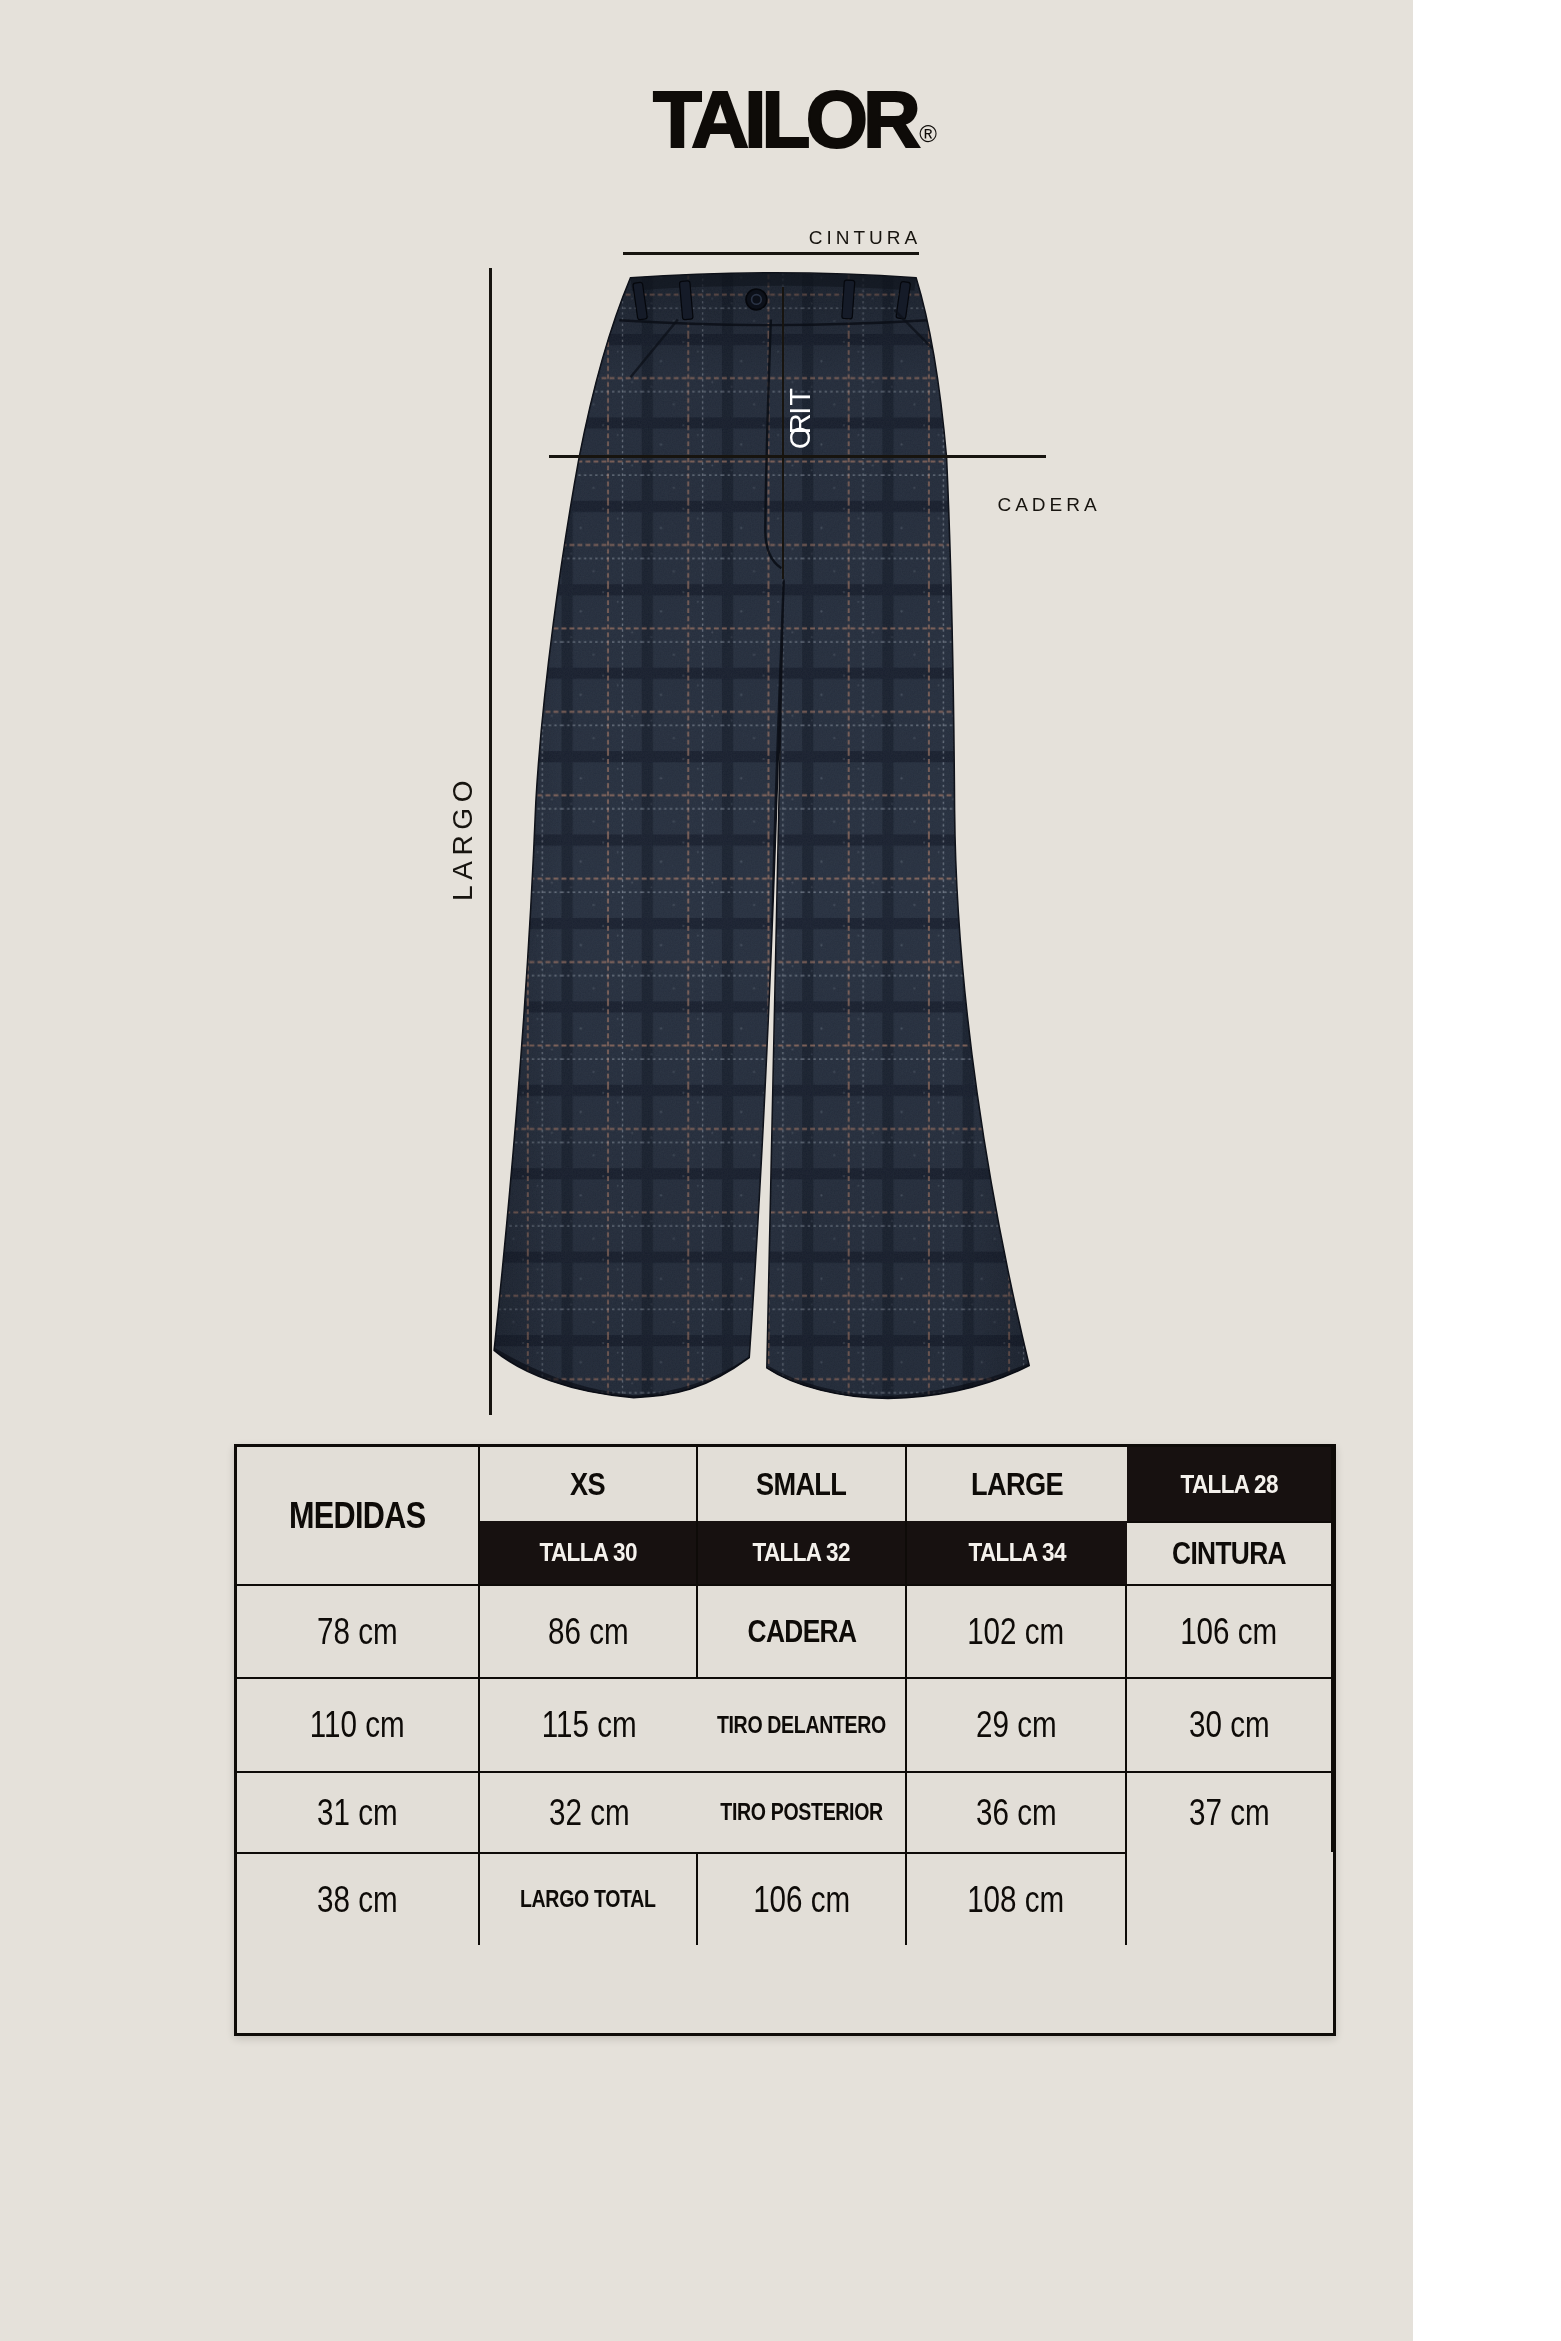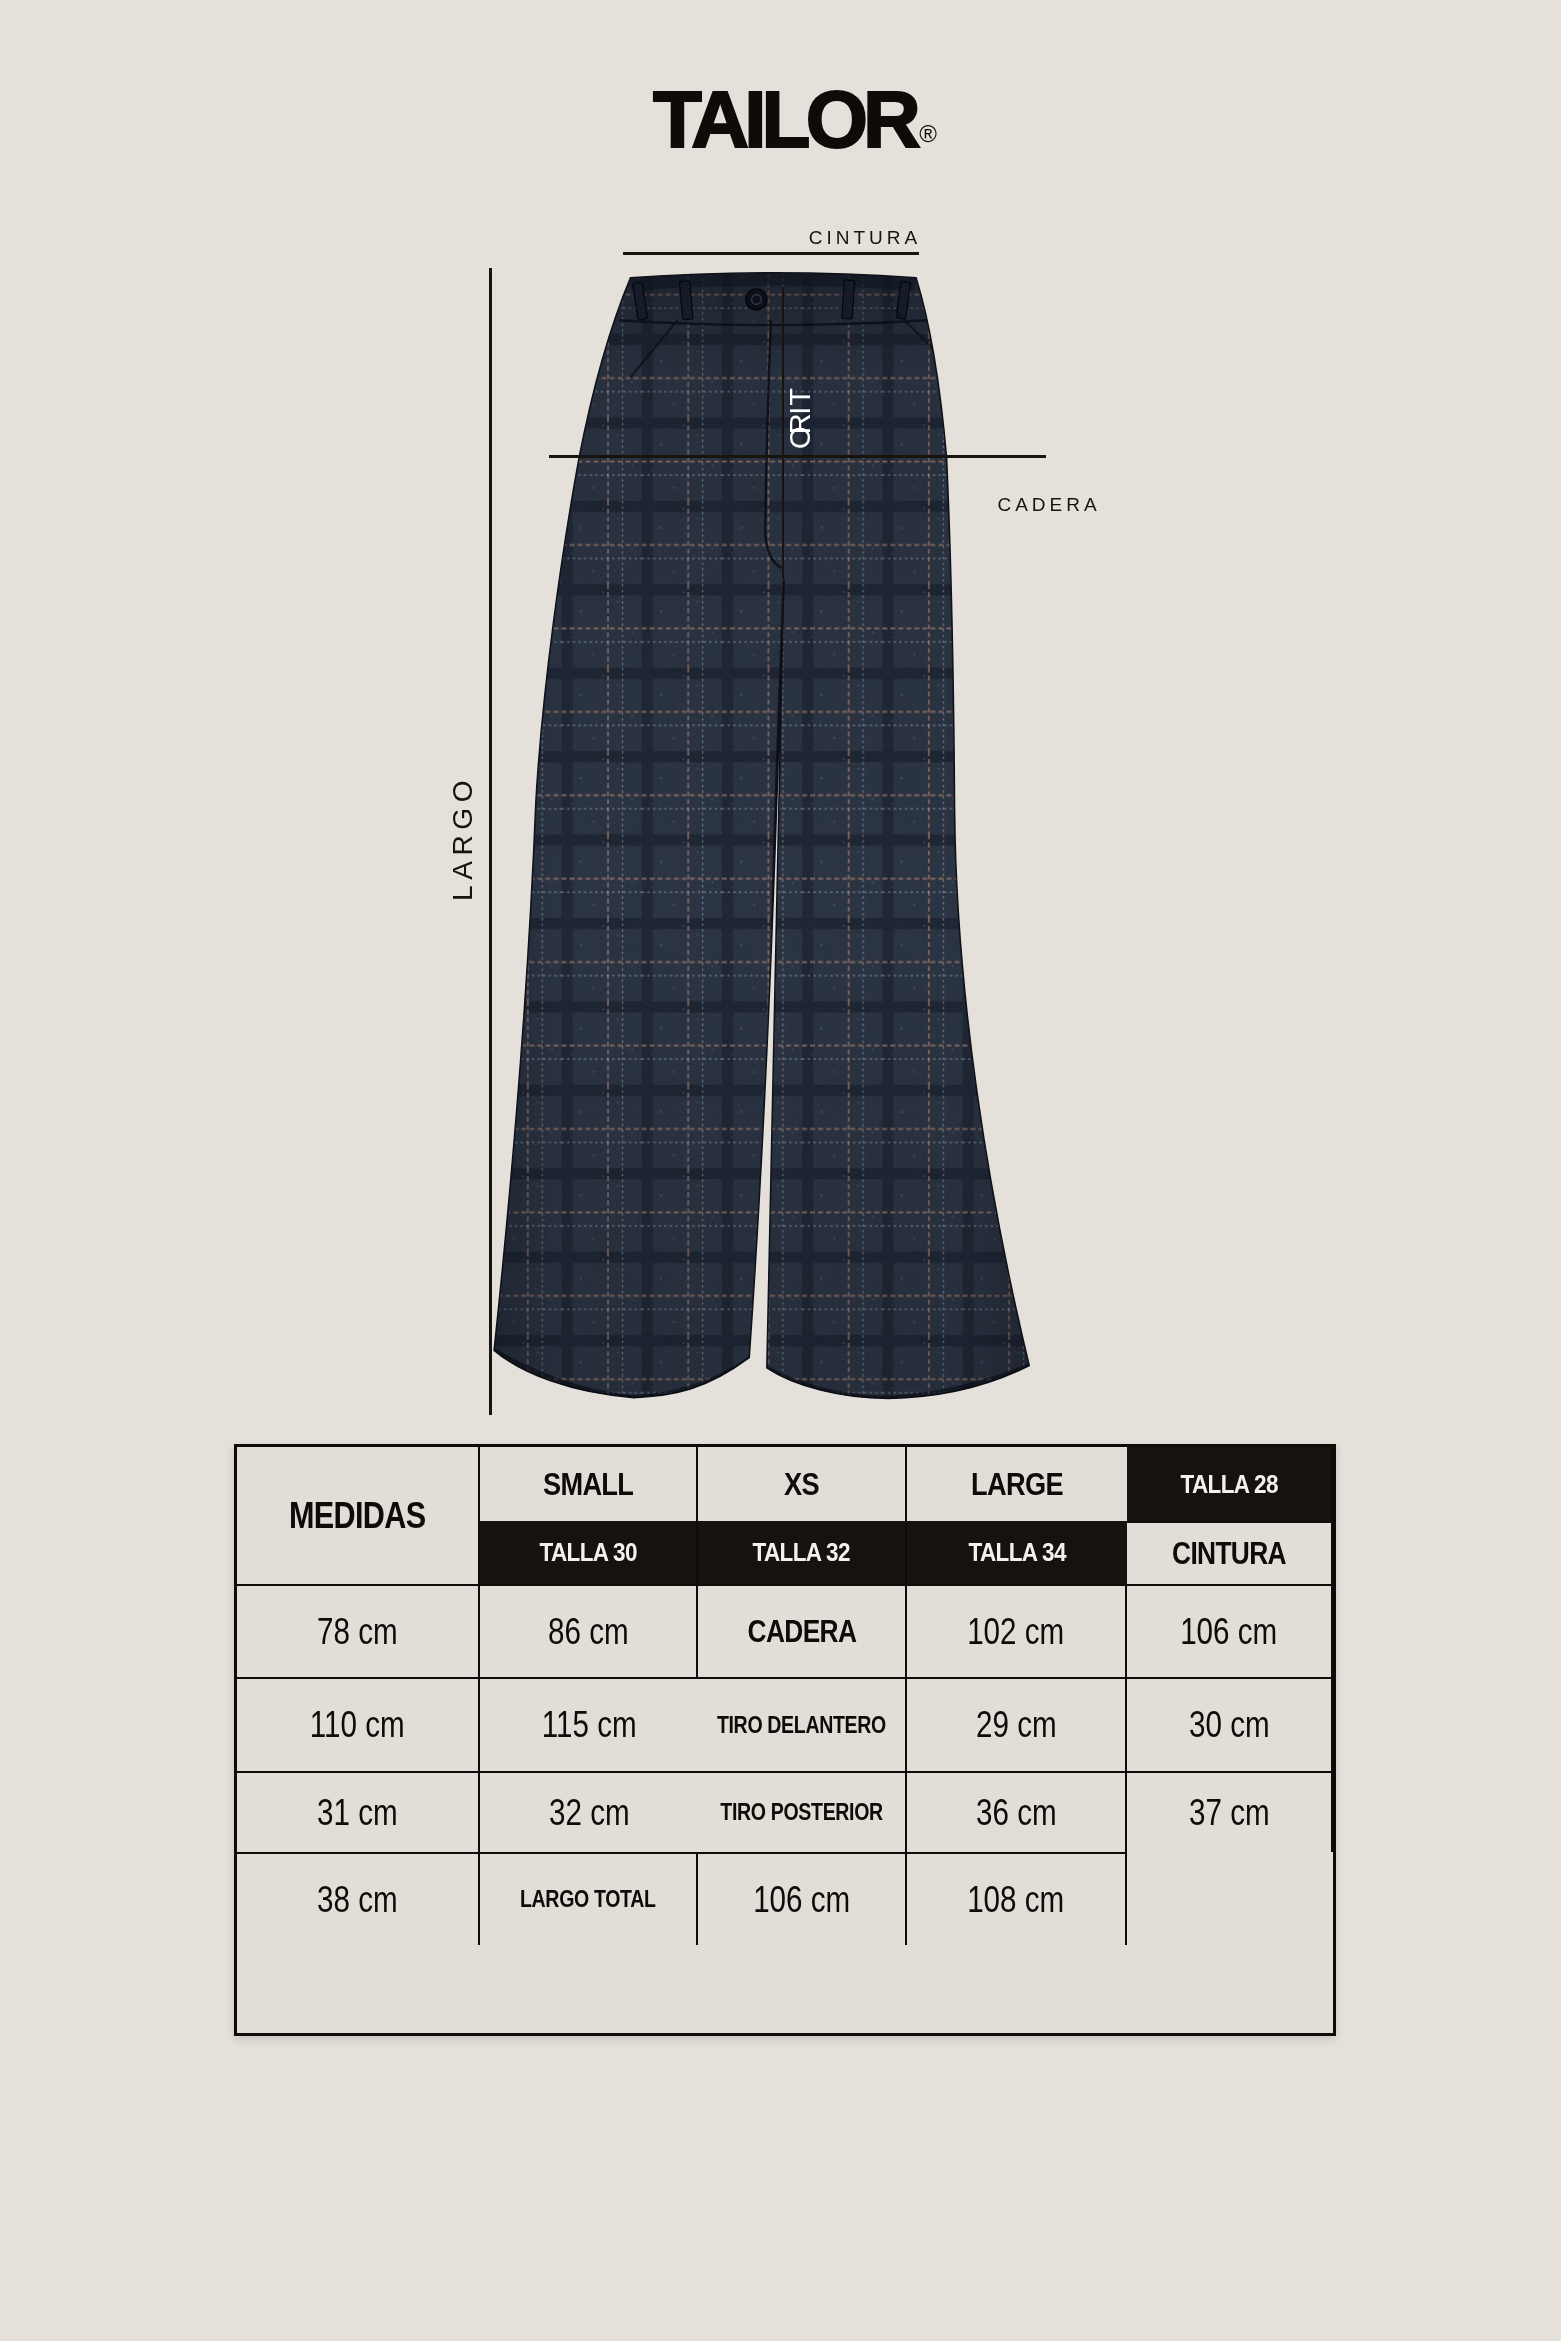--- a/index.html
+++ b/index.html
@@ -1,19 +1,19 @@
 <!DOCTYPE html>
 <html style="--page_bg: #e5e1da; --ink: #0e0b08; --line_ink: #17140f; --cell_bg: #e2ded7; --band_bg: #171110; --band_text: #f4f1ec; --label_white: #ffffff; --fabric_navy: #27303f; --fabric_dark: #1a2130; --plaid_tan: #9b7261; --plaid_light: #c4cdd9;font-size:13px"><head>
 <meta charset="utf-8">
 <style>
   html,body{margin:0;padding:0;}
   body{font-family:"Liberation Sans", sans-serif;}
   .page{
     position:relative;
-    width:1561px;
+    width:1413px;
     height:2342px;
     background:var(--page_bg,#e5e1da);
     overflow:hidden;
   }
 
   
   .brand{
     position:absolute;
     left:795px; top:80px;
     transform:translateX(-50%);
@@ -225,24 +225,24 @@
       <span class="stk">O</span>
     </div>
 
   <div class="size-table">
 
     <div class="tc corner">
       <span class="cx t-corner">MEDIDAS</span>
     </div>
 
     <div class="tc">
+      <span class="cx t-size">XS</span>
+    </div>
+    <div class="tc">
       <span class="cx t-size">SMALL</span>
-    </div>
-    <div class="tc">
-      <span class="cx t-size">XS</span>
     </div>
     <div class="tc lastcol">
       <span class="cx t-size">LARGE</span>
     </div>
 
     <div class="tc band">
       <span class="cx t-talla">TALLA 28</span>
     </div>
     <div class="tc band">
       <span class="cx t-talla">TALLA 30</span>

